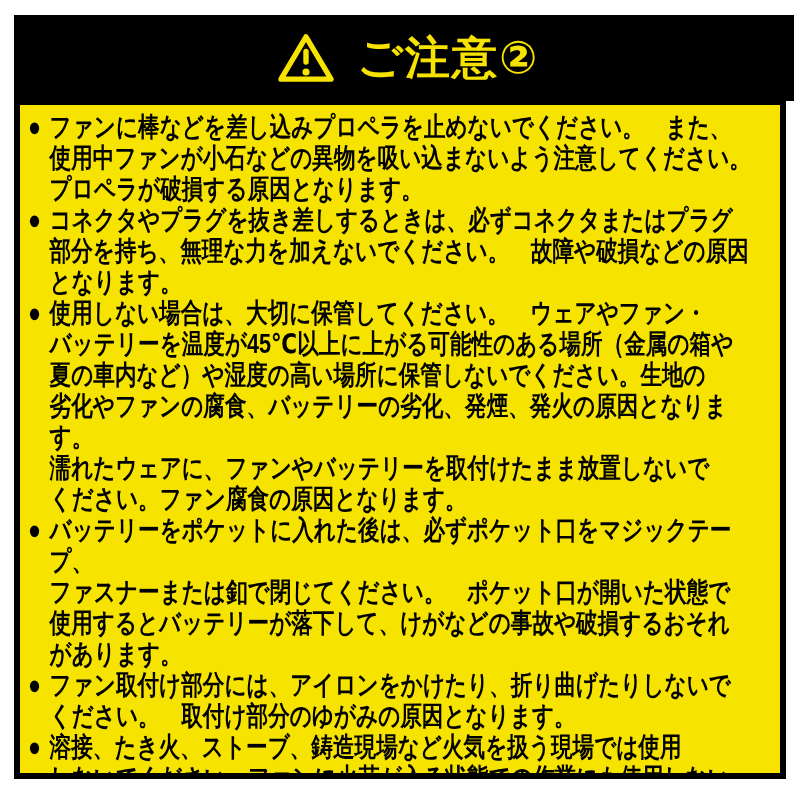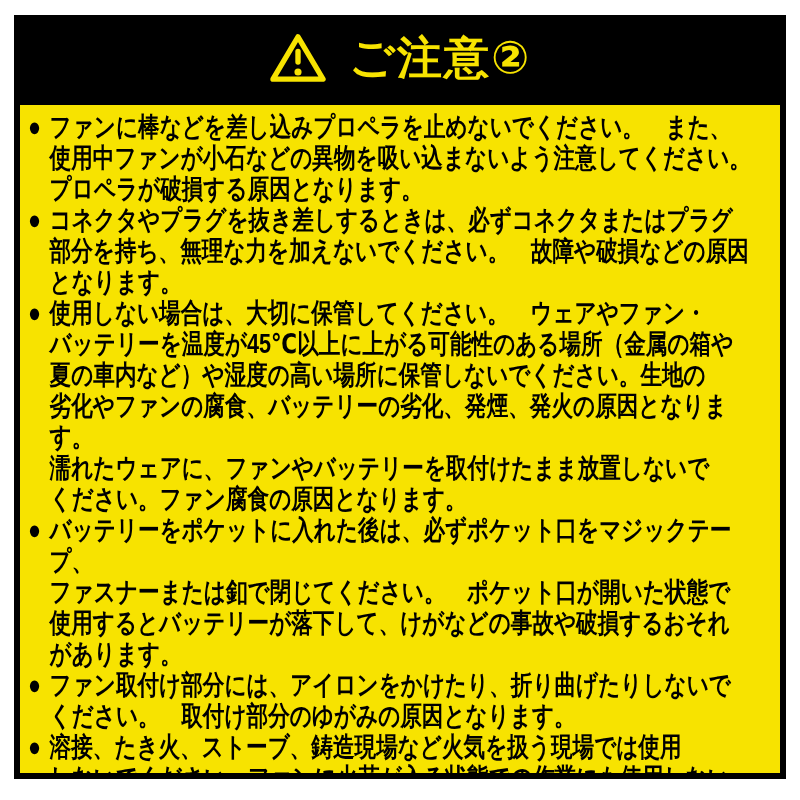--- a/index.html
+++ b/index.html
@@ -17,20 +17,21 @@
   
   .header {
     position: absolute;
     left: 14px; top: 15px;
     width: 772px; height: 86px;
     background: #000000;
     display: flex;
     align-items: center;
     justify-content: center;
     gap: 22px;
+    padding-left: 8px;
   }
   .warn-icon { display: block; line-height: 0; }
   .title {
     margin: 0;
     color: #f7e300;
     font-size: 45px;
     font-weight: bold;
     letter-spacing: 2px;
     white-space: nowrap;
   }

